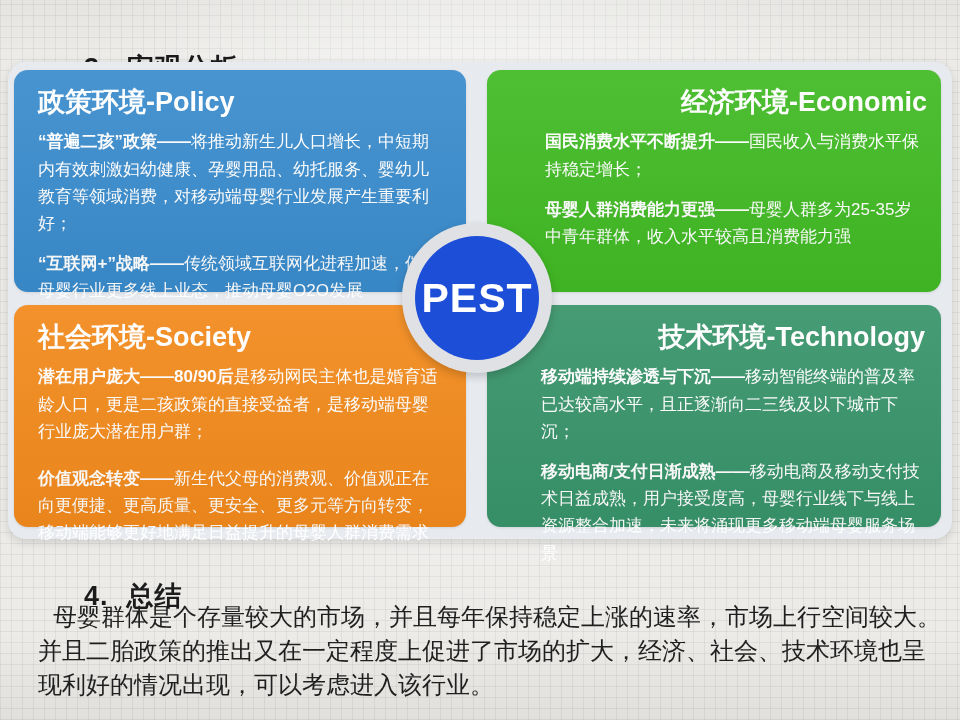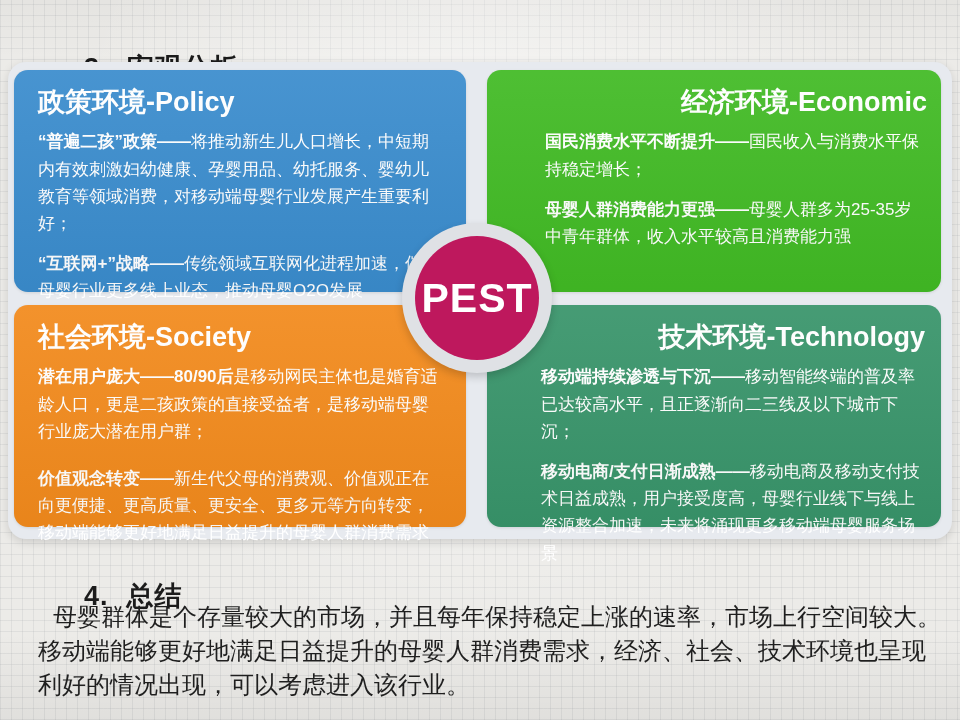--- a/index.html
+++ b/index.html
@@ -76,24 +76,24 @@
 
   <section class="quad q-technology q-right" style="background-color: rgb(56, 148, 106);">
     <h3 class="q-title">技术环境-Technology</h3>
     <div class="q-body">
       <p><span class="lead">移动端持续渗透与下沉——</span><span>移动智能终端的普及率已达较高水平，且正逐渐向二三线及以下城市下沉；</span></p>
       <p><span class="lead">移动电商/支付日渐成熟——</span><span>移动电商及移动支付技术日益成熟，用户接受度高，母婴行业线下与线上资源整合加速，未来将涌现更多移动端母婴服务场景</span></p>
     </div>
   </section>
 
   <div class="pest-ring" style="background-color: rgb(223, 225, 229);">
-    <div class="pest-inner" style="background-color: #be185d;">
+    <div class="pest-inner" style="background-color: #1d4ed8;">
       <span class="pest-label" style="color: rgb(255, 255, 255);">PEST</span>
     </div>
   </div>
 
   <h2 class="sec-title t4">
     <span class="num">4.</span><span>总结</span>
   </h2>
 
-  <p class="summary">母婴群体是个存量较大的市场，并且每年保持稳定上涨的速率，市场上行空间较大。移动端能够更好地满足日益提升的母婴人群消费需求，经济、社会、技术环境也呈现利好的情况出现，可以考虑进入该行业。</p>
+  <p class="summary">母婴群体是个存量较大的市场，并且每年保持稳定上涨的速率，市场上行空间较大。并且二胎政策的推出又在一定程度上促进了市场的扩大，经济、社会、技术环境也呈现利好的情况出现，可以考虑进入该行业。</p>
 
 </div>
 
 </body></html>

